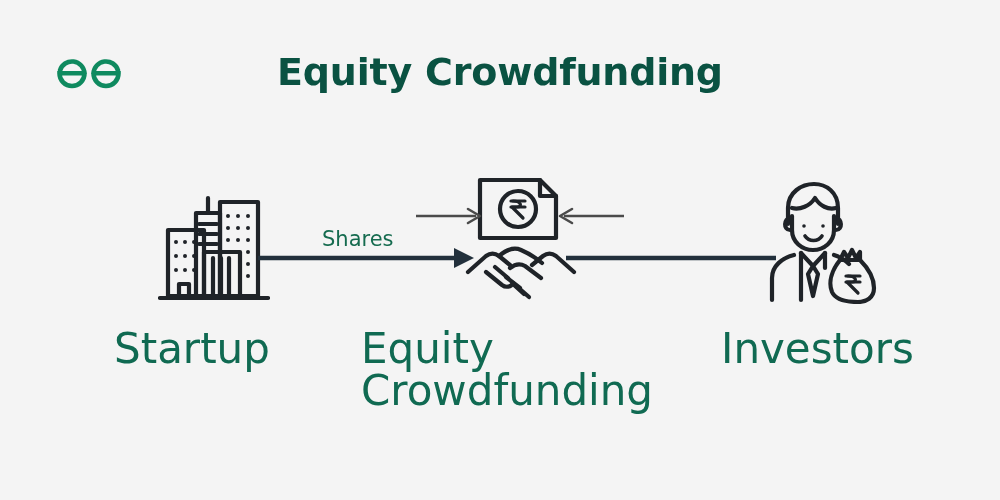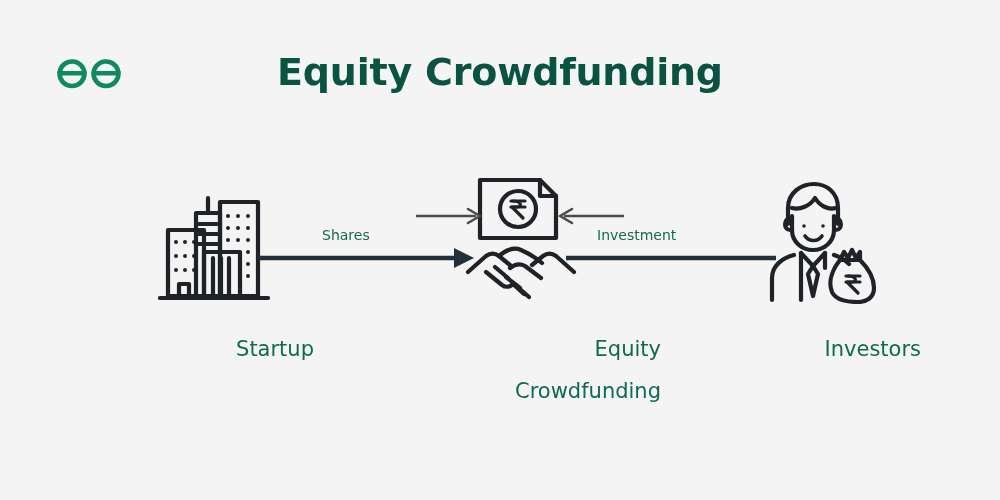--- a/index.html
+++ b/index.html
@@ -96,34 +96,34 @@
     left: 556px;
     top: 198px;
     width: 68px;
     height: 20px;
   }
 
   
   .edge-label {
     position: absolute;
     color: #156b4f;
-    font-size: 14px;
+    font-size: 21px;
     font-family: "DejaVu Sans", sans-serif;
     white-space: nowrap;
   }
   .label-shares   { left: 322px; top: 219px; }
   .label-investment { left: 597px; top: 219px; }
 
   
   .caption {
     position: absolute;
     color: #106a52;
-    font-size: 21px;
+    font-size: 42px;
     font-family: "DejaVu Sans", sans-serif;
-    text-align: right;
+    text-align: left;
     line-height: 42px;
     white-space: pre-line;
   }
   .caption-startup  { left: 114px; top: 320px; width: 200px; }
   .caption-center   { left: 361px; top: 320px; width: 300px; }
   .caption-investor { left: 721px; top: 320px; width: 200px; }
 </style>
 </head>
 <body>
 
@@ -264,21 +264,20 @@
 
   <div class="doc-arrow-right">
     <svg viewBox="0 0 68 20" width="68" height="20" aria-hidden="true">
       <path d="M8 10 L68 10" stroke="#4a4a4a" stroke-width="2.6"></path>
       <path d="M16 3 L4 10 L16 17" fill="none" stroke="#4a4a4a" stroke-width="2.6" stroke-linecap="round" stroke-linejoin="round"></path>
     </svg>
   </div>
 
   <div class="edge-label label-shares">Shares</div>
 
-  <div class="edge-label label-investment">Investment</div>
 
   <div class="caption caption-startup">Startup</div>
 
   <div class="caption caption-investor">Investors</div>
 
   <div class="caption caption-center">Equity
 Crowdfunding</div>
 
 </div>
 

